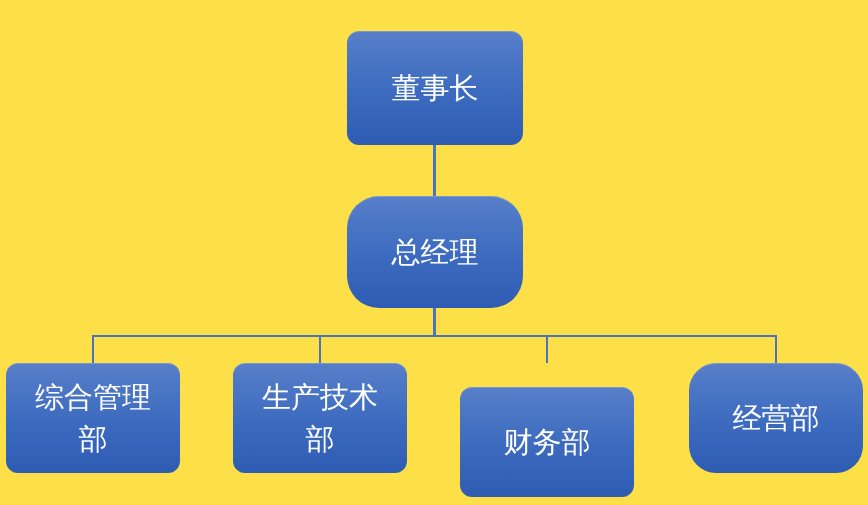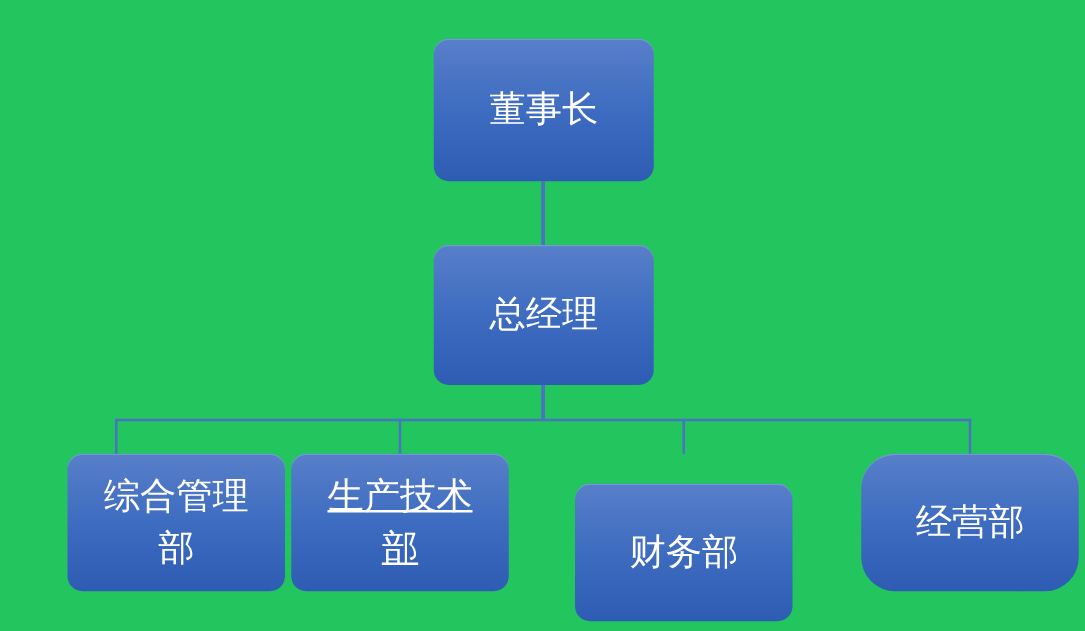--- a/index.html
+++ b/index.html
@@ -4,43 +4,43 @@
 <style>
   html, body {
     margin: 0;
     padding: 0;
     background: #000000;
   }
   .canvas {
     position: relative;
     width: 868px;
     height: 505px;
-    background: #22c55e;
+    background: #fde047;
     overflow: hidden;
     font-family: "Liberation Sans", sans-serif;
   }
   .node {
     position: absolute;
     border-radius: 12px;
     background: linear-gradient(180deg, #587fc9 0%, #3b6abf 55%, #2e5cb3 100%);
     box-shadow: inset 0 1px 0 rgba(255,255,255,0.20);
     color: #ffffff;
     display: flex;
     align-items: center;
     justify-content: center;
     text-align: center;
     font-size: 29px;
     line-height: 1.45;
     box-sizing: border-box;
   }
   .node-chairman        { left: 347px; top: 31px;  width: 176px; height: 114px; }
-  .node-general-manager { left: 347px; top: 196px; width: 176px; height: 112px; }
+  .node-general-manager { left: 347px; top: 196px; width: 176px; height: 112px; border-radius: 32px; }
   .node-dept            { top: 363px; width: 174px; height: 110px; padding: 0 20px; }
-  .node-dept-admin      { left: 6px; margin-left: 48px;   }
-  .node-dept-production { left: 233px; text-decoration: underline; }
+  .node-dept-admin      { left: 6px;   }
+  .node-dept-production { left: 233px; }
   .node-dept-finance    { left: 460px; margin-top: 24px; }
   .node-dept-business   { left: 689px; border-radius: 27px; }
   .line {
     position: absolute;
     background: #4a73c0;
   }
   .line-v1    { left: 433px; top: 145px; width: 3px; height: 51px; }
   .line-v2    { left: 433px; top: 308px; width: 3px; height: 28px; }
   .line-hbar  { left: 92px;  top: 335px; width: 685px; height: 2px; }
   .line-drop  { top: 335px; width: 2px; height: 28px; }

